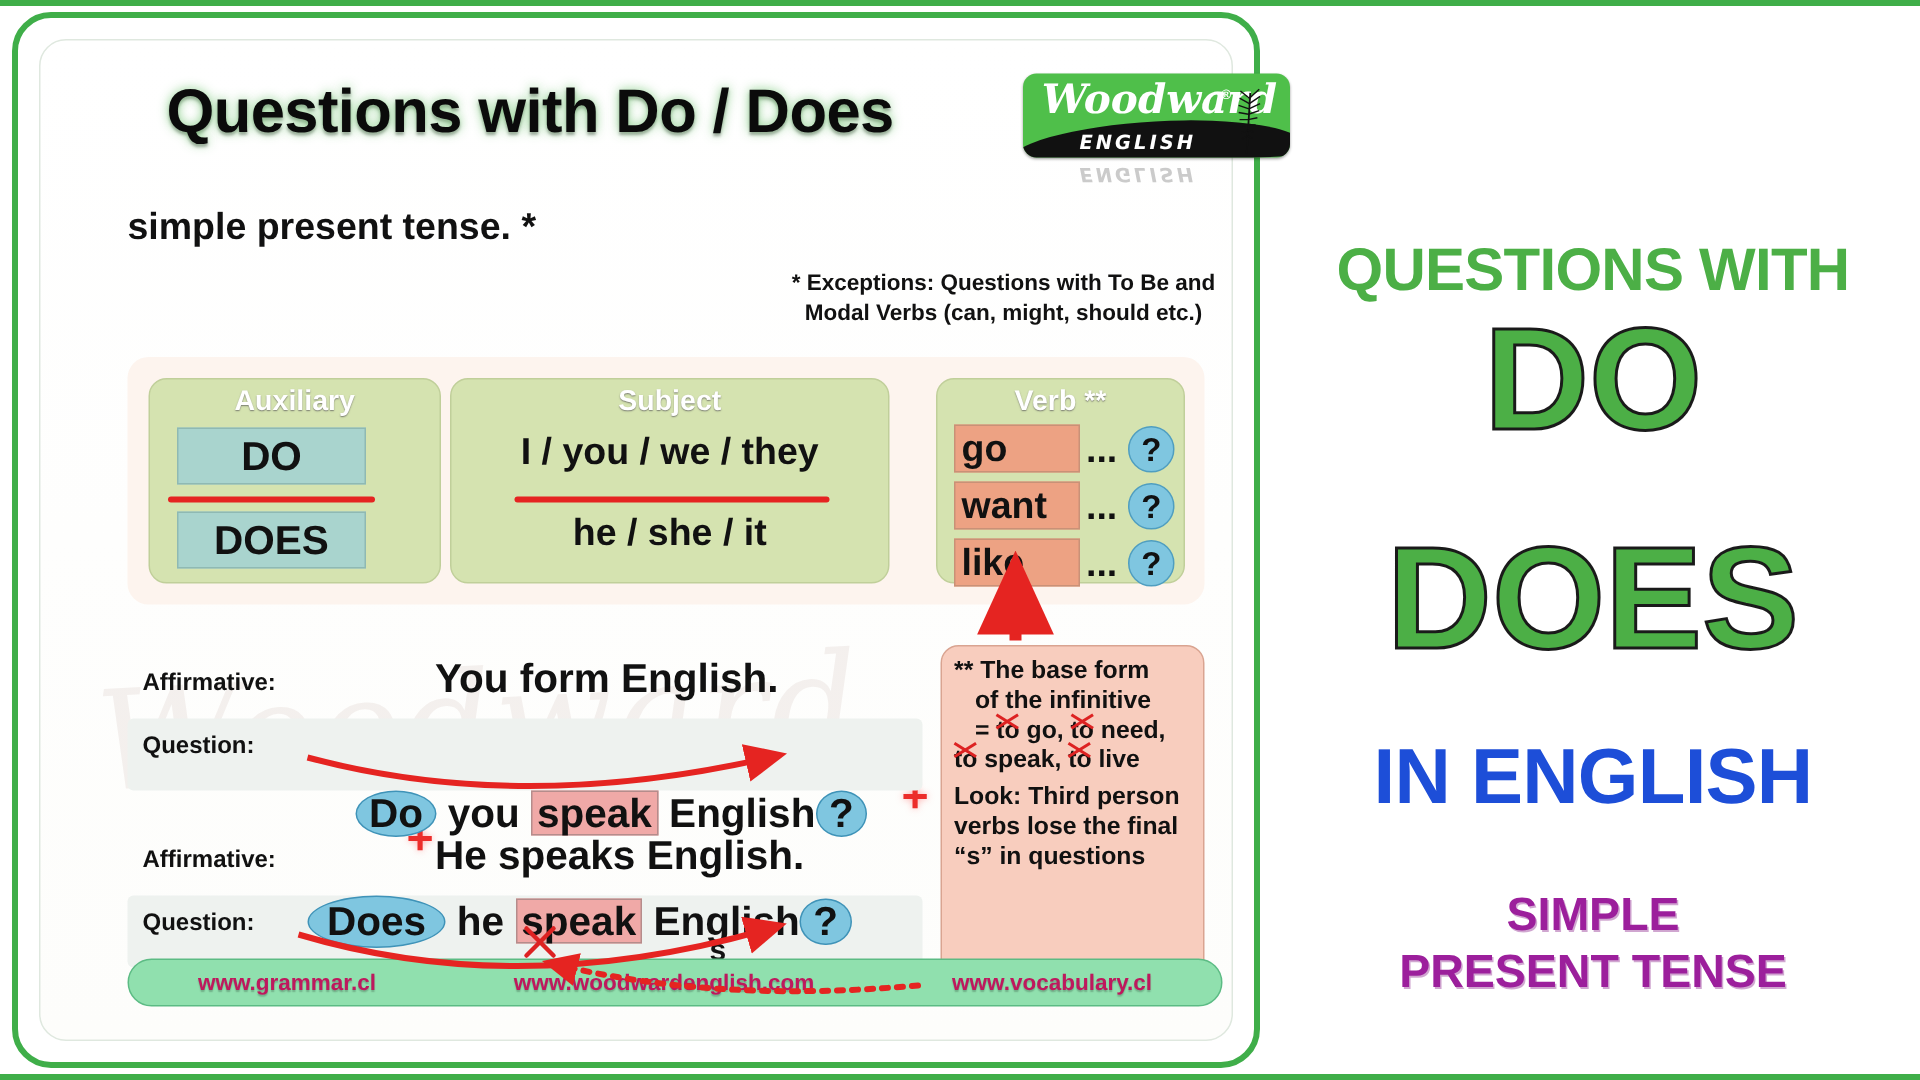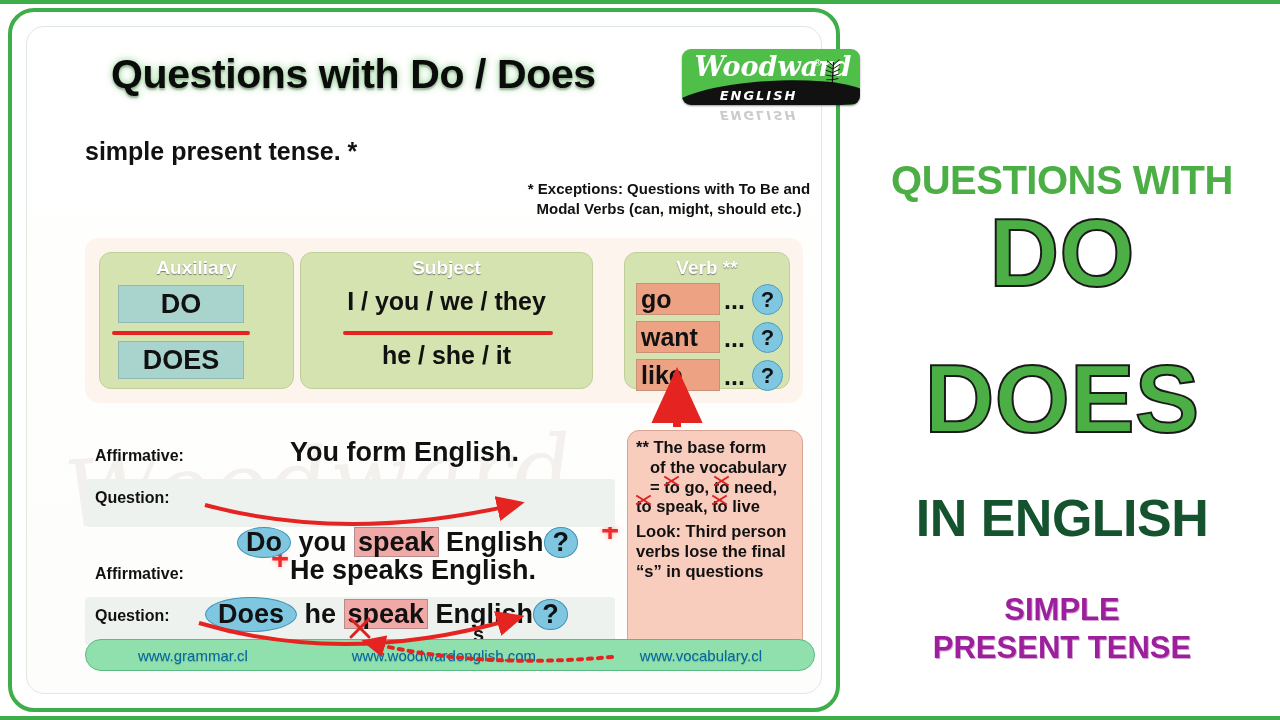--- a/index.html
+++ b/index.html
@@ -227,21 +227,21 @@
   .strike-to::before { transform:rotate(32deg); }
   .strike-to::after  { transform:rotate(-32deg); }
 
   
   #footer {
     position:absolute; left:58px; bottom:22px; width:730px; height:32px;
     background:#90e0ae; border:1px solid #5cbb84; border-radius:16px;
     display:flex; align-items:center; justify-content:space-around;
   }
   #footer span {
-    font-size:15px; font-weight:normal; color:#0369a1;
+    font-size:15px; font-weight:bold; color:#be185d;
     text-shadow:0 1px 1px rgba(0,0,0,.22);
   }
 
   
   #right-panel { position:absolute; left:848px; top:8px; width:428px; height:704px; }
   #r-q {
     position:absolute; left:0; top:150px; width:428px; text-align:center;
     font-size:40px; font-weight:bold; color:#4caf46; letter-spacing:-.5px;
   }
   #r-do {
@@ -253,21 +253,21 @@
     position:absolute; left:0; top:300px; width:428px; text-align:center;
     font-size:39px; font-weight:bold; color:#4caf46;
   }
   #r-does {
     position:absolute; left:0; top:342px; width:428px; text-align:center;
     font-size:97px; font-weight:bold; color:#4caf46; line-height:1;
     -webkit-text-stroke:2px #1a1a1a;
   }
   #r-in {
     position:absolute; left:0; top:480px; width:428px; text-align:center;
-    font-size:52px; font-weight:bold; color:#14532d; letter-spacing:-.5px;
+    font-size:52px; font-weight:bold; color:#1d4ed8; letter-spacing:-.5px;
   }
   #r-simple {
     position:absolute; left:0; top:584px; width:428px; text-align:center;
     font-size:31px; font-weight:bold; color:#9c1f9c;
     text-shadow:1px 1px 0 rgba(120,0,120,.35);
   }
   #r-present {
     position:absolute; left:0; top:622px; width:428px; text-align:center;
     font-size:31px; font-weight:bold; color:#9c1f9c;
     text-shadow:1px 1px 0 rgba(120,0,120,.35);
@@ -390,21 +390,21 @@
         <div class="ex-sentence" id="sent-aff-2">He speaks English.</div>
 
         <div class="ex-label" id="q-2">Question:</div>
         <div class="ex-sentence" id="sent-q-2"><span class="blue-ellipse">Does</span><span> he </span><span class="pink-box">speak</span><span> English</span><span class="blue-circle">?</span></div>
 
         <div class="struck-s">s</div>
       </div>
 
       <div id="note">
         <div class="nline">** The base form</div>
-        <div class="nline indent">of the vocabulary</div>
+        <div class="nline indent">of the infinitive</div>
         <div class="nline indent"><span>= </span><span class="strike-to">to</span><span> go, </span><span class="strike-to">to</span><span> need,</span></div>
         <div class="nline"><span class="strike-to">to</span><span> speak, </span><span class="strike-to">to</span><span> live</span></div>
         <div class="gap"></div>
         <div class="nline">Look: Third person</div>
         <div class="nline">verbs lose the final</div>
         <div class="nline">“s” in questions</div>
       </div>
 
       <div id="footer">
         <span>www.grammar.cl</span>

